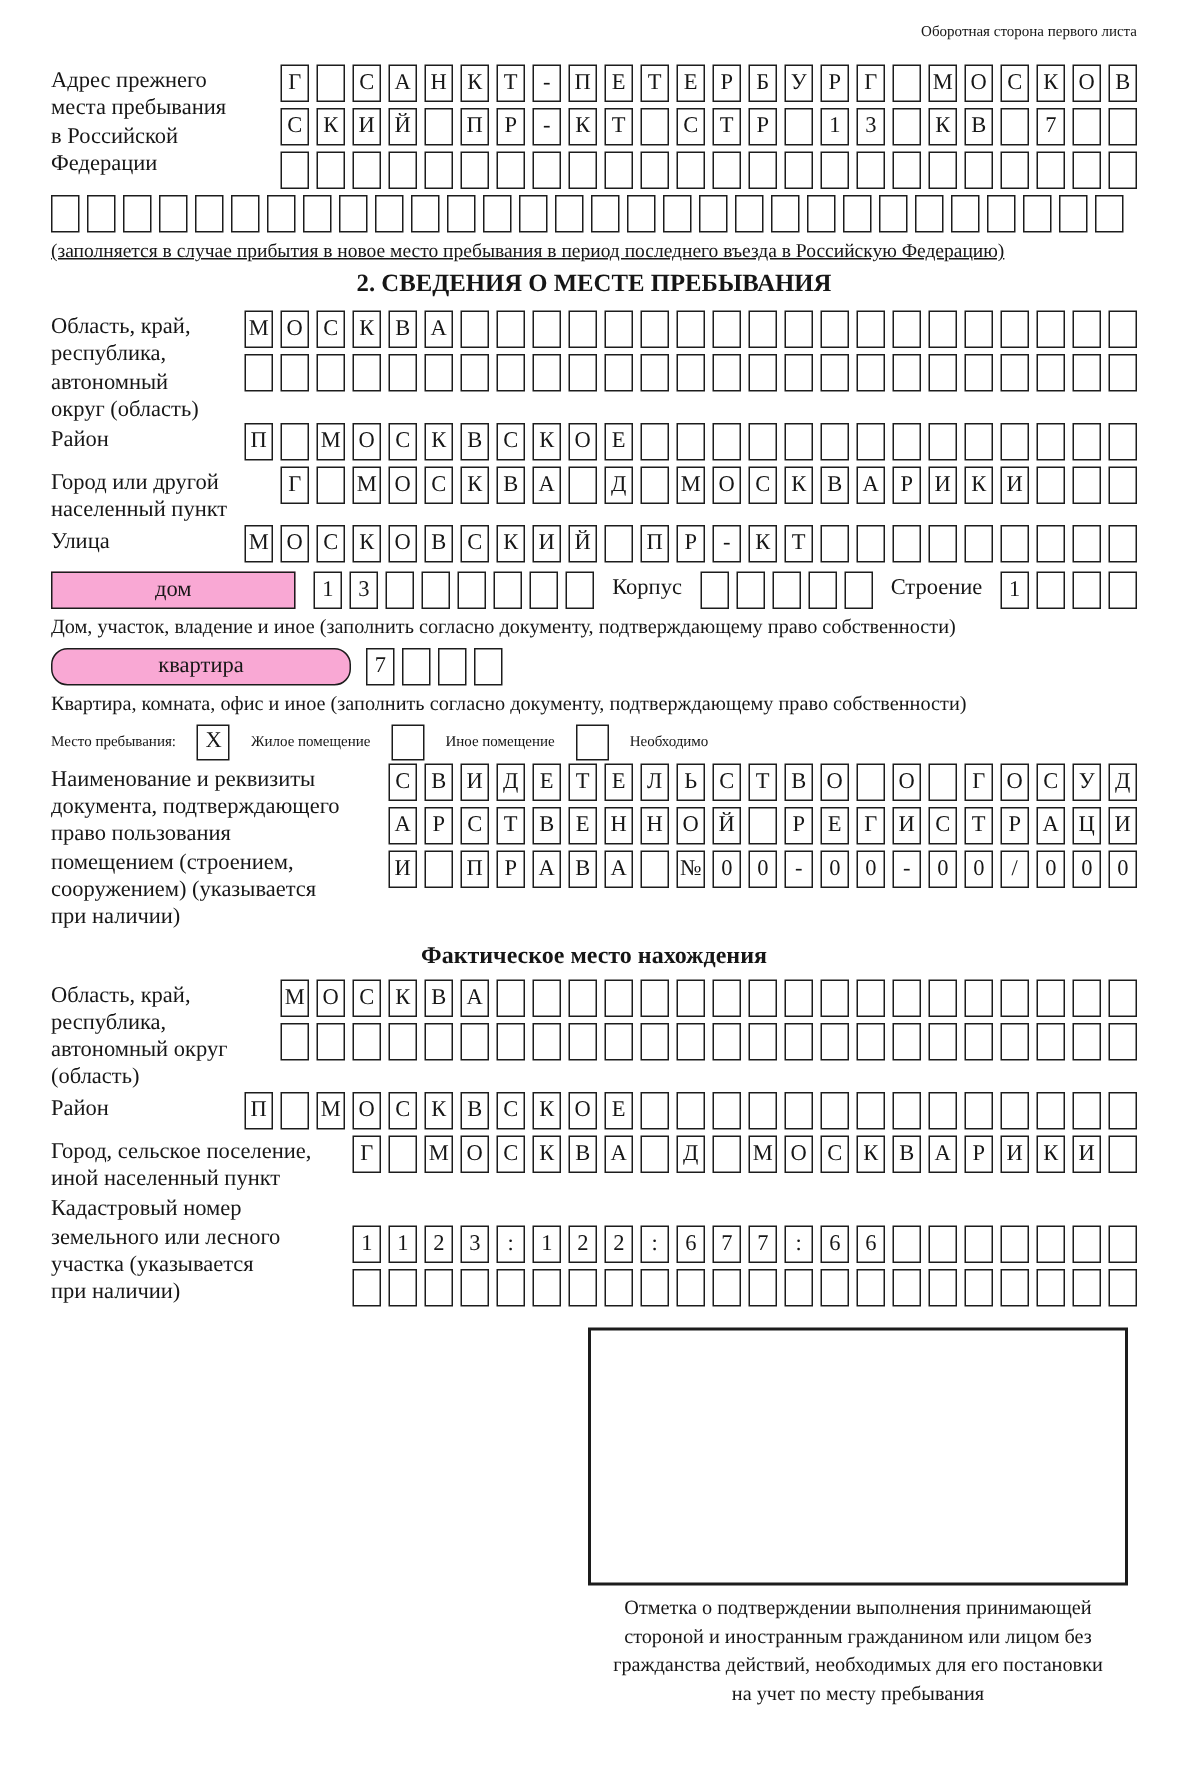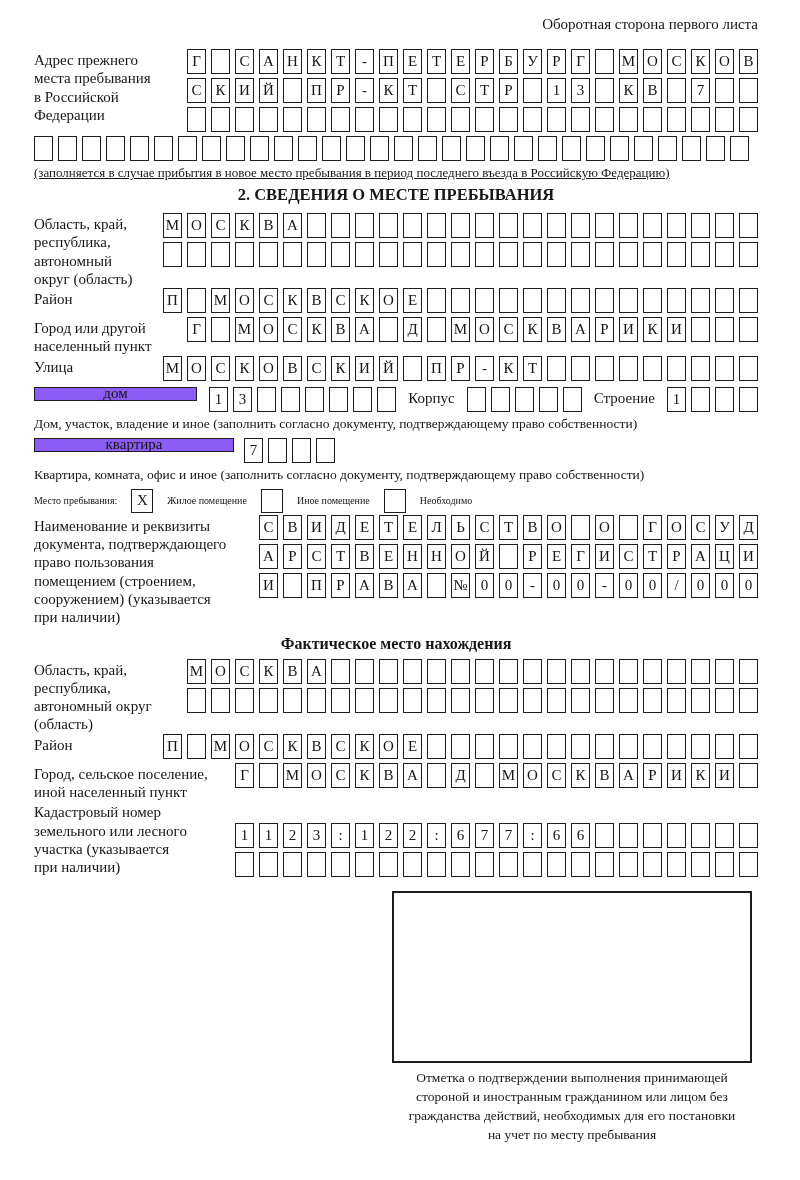--- a/index.html
+++ b/index.html
@@ -6,44 +6,44 @@
   .page {
     position:relative;
     width:800px; height:1180px;
     box-sizing:border-box;
     padding:16px 42px 0 34px;
     background:#ffffff;
     color:#161616;
     font-family:"Liberation Serif","DejaVu Serif",serif;
     overflow:hidden;
   }
-  .top-note { text-align:right; font-size:15px; margin-bottom:16px; }
+  .top-note { text-align:right; font-size:10px; margin-bottom:16px; }
 
   .frow { display:flex; align-items:flex-start; }
   .flabel { flex:1 1 auto; font-size:15px; line-height:1.22; white-space:pre-line; padding-top:2px; }
   .gridcol { flex:0 0 auto; margin-left:auto; display:flex; flex-direction:column; }
 
   .grid { display:flex; gap:5px; margin-bottom:4px; flex:0 0 auto; }
   .grid.right { margin-left:auto; }
   .cbox {
     box-sizing:border-box;
     width:19px; height:25px; flex:0 0 auto;
     border:1.6px solid #1c1c1c;
     display:flex; align-items:center; justify-content:center;
     font-size:15px; background:#fff;
   }
   .footnote { font-size:13px; text-align:left; margin:1px 0 4px 0;text-decoration:underline; }
   .sec-title { font-size:16.5px; font-weight:bold; text-align:center; margin:4px 0 8px 0; }
 
   .house-row { display:flex; align-items:flex-start; justify-content:space-between; margin-top:2px; }
   .wide-box {
-    box-sizing:border-box; height:14px;
+    box-sizing:border-box; height:25px;
     border:1.6px solid #1c1c1c;
     display:flex; align-items:center; justify-content:center;
-    font-size:15px; background:#8b5cf6; flex:0 0 auto;
+    font-size:15px; background:#f9a8d4; flex:0 0 auto;
   }
   .inline-lbl { font-size:15px; padding-top:3px; flex:0 0 auto; }
   .small-note { font-size:13.5px; margin:0 0 6px 0; }
 
   .chk-row { display:flex; align-items:center; gap:14px; margin:4px 0 2px 0; }
   .chk {
     box-sizing:border-box; width:22px; height:24px; flex:0 0 auto;
     border:1.7px solid #1c1c1c;
     display:flex; align-items:center; justify-content:center;
     font-size:15px; background:#fff;
@@ -370,21 +370,21 @@
     <div class="grid" style="margin-bottom:0;">
         <span class="cbox">1</span>
         <span class="cbox"></span>
         <span class="cbox"></span>
         <span class="cbox"></span>
       </div>
   </div>
   <div class="small-note" style="margin-top:4px;">Дом, участок, владение и иное (заполнить согласно документу, подтверждающему право собственности)</div>
 
   <div class="house-row" style="justify-content:flex-start; gap:10px;">
-    <div class="wide-box" style="width:200px;">квартира</div>
+    <div class="wide-box" style="width:200px;border-radius:11px;">квартира</div>
     <div class="grid" style="margin-bottom:0;">
         <span class="cbox">7</span>
         <span class="cbox"></span>
         <span class="cbox"></span>
         <span class="cbox"></span>
       </div>
   </div>
   <div class="small-note" style="margin-top:4px;">Квартира, комната, офис и иное (заполнить согласно документу, подтверждающему право собственности)</div>
 
   <div class="chk-row">

